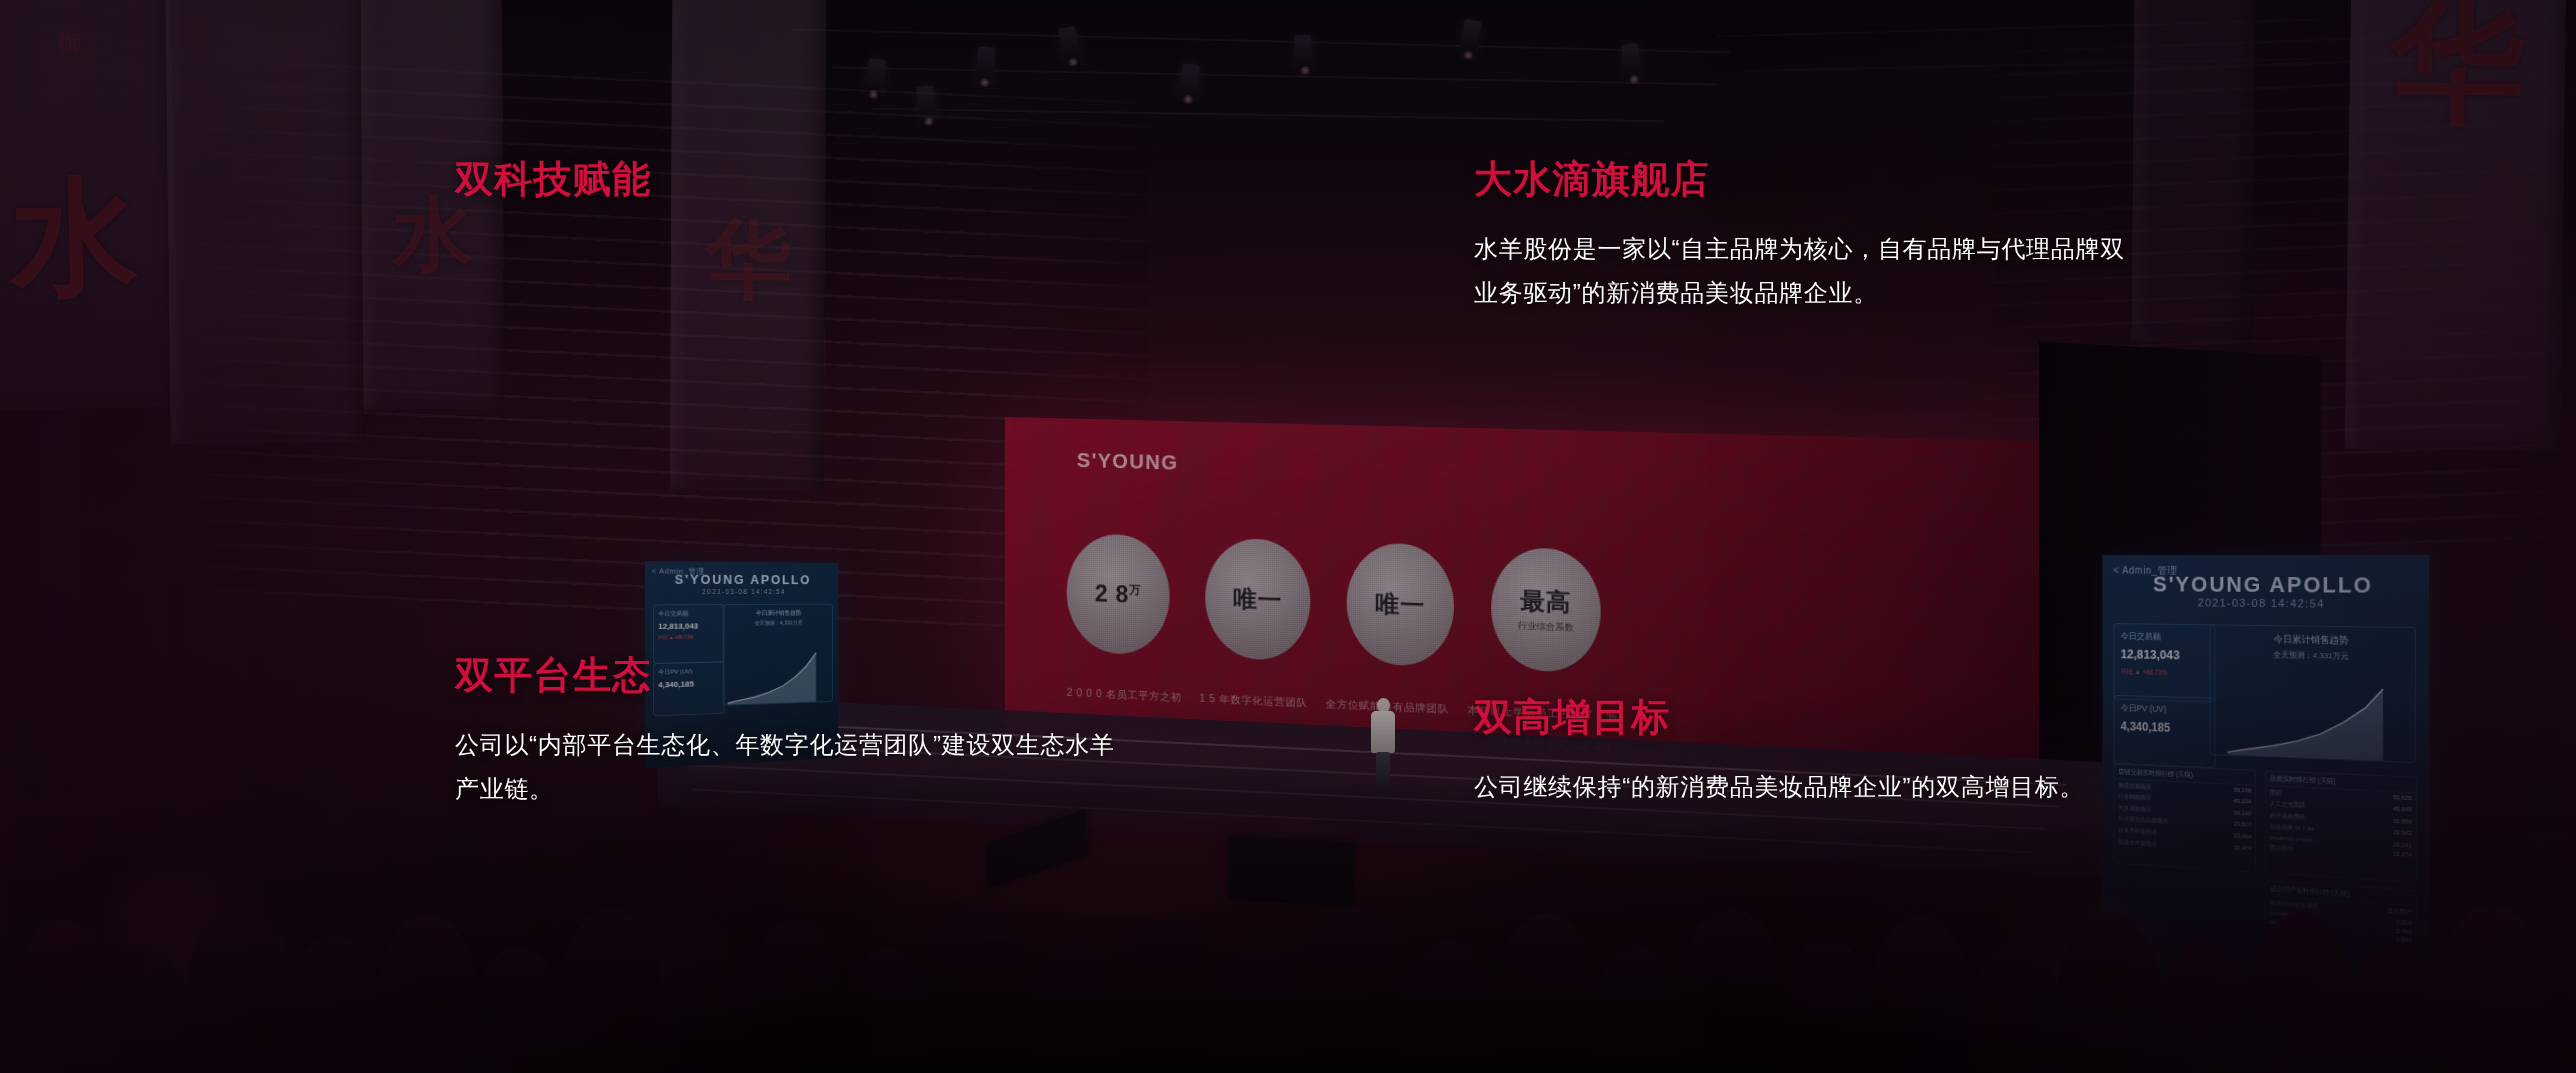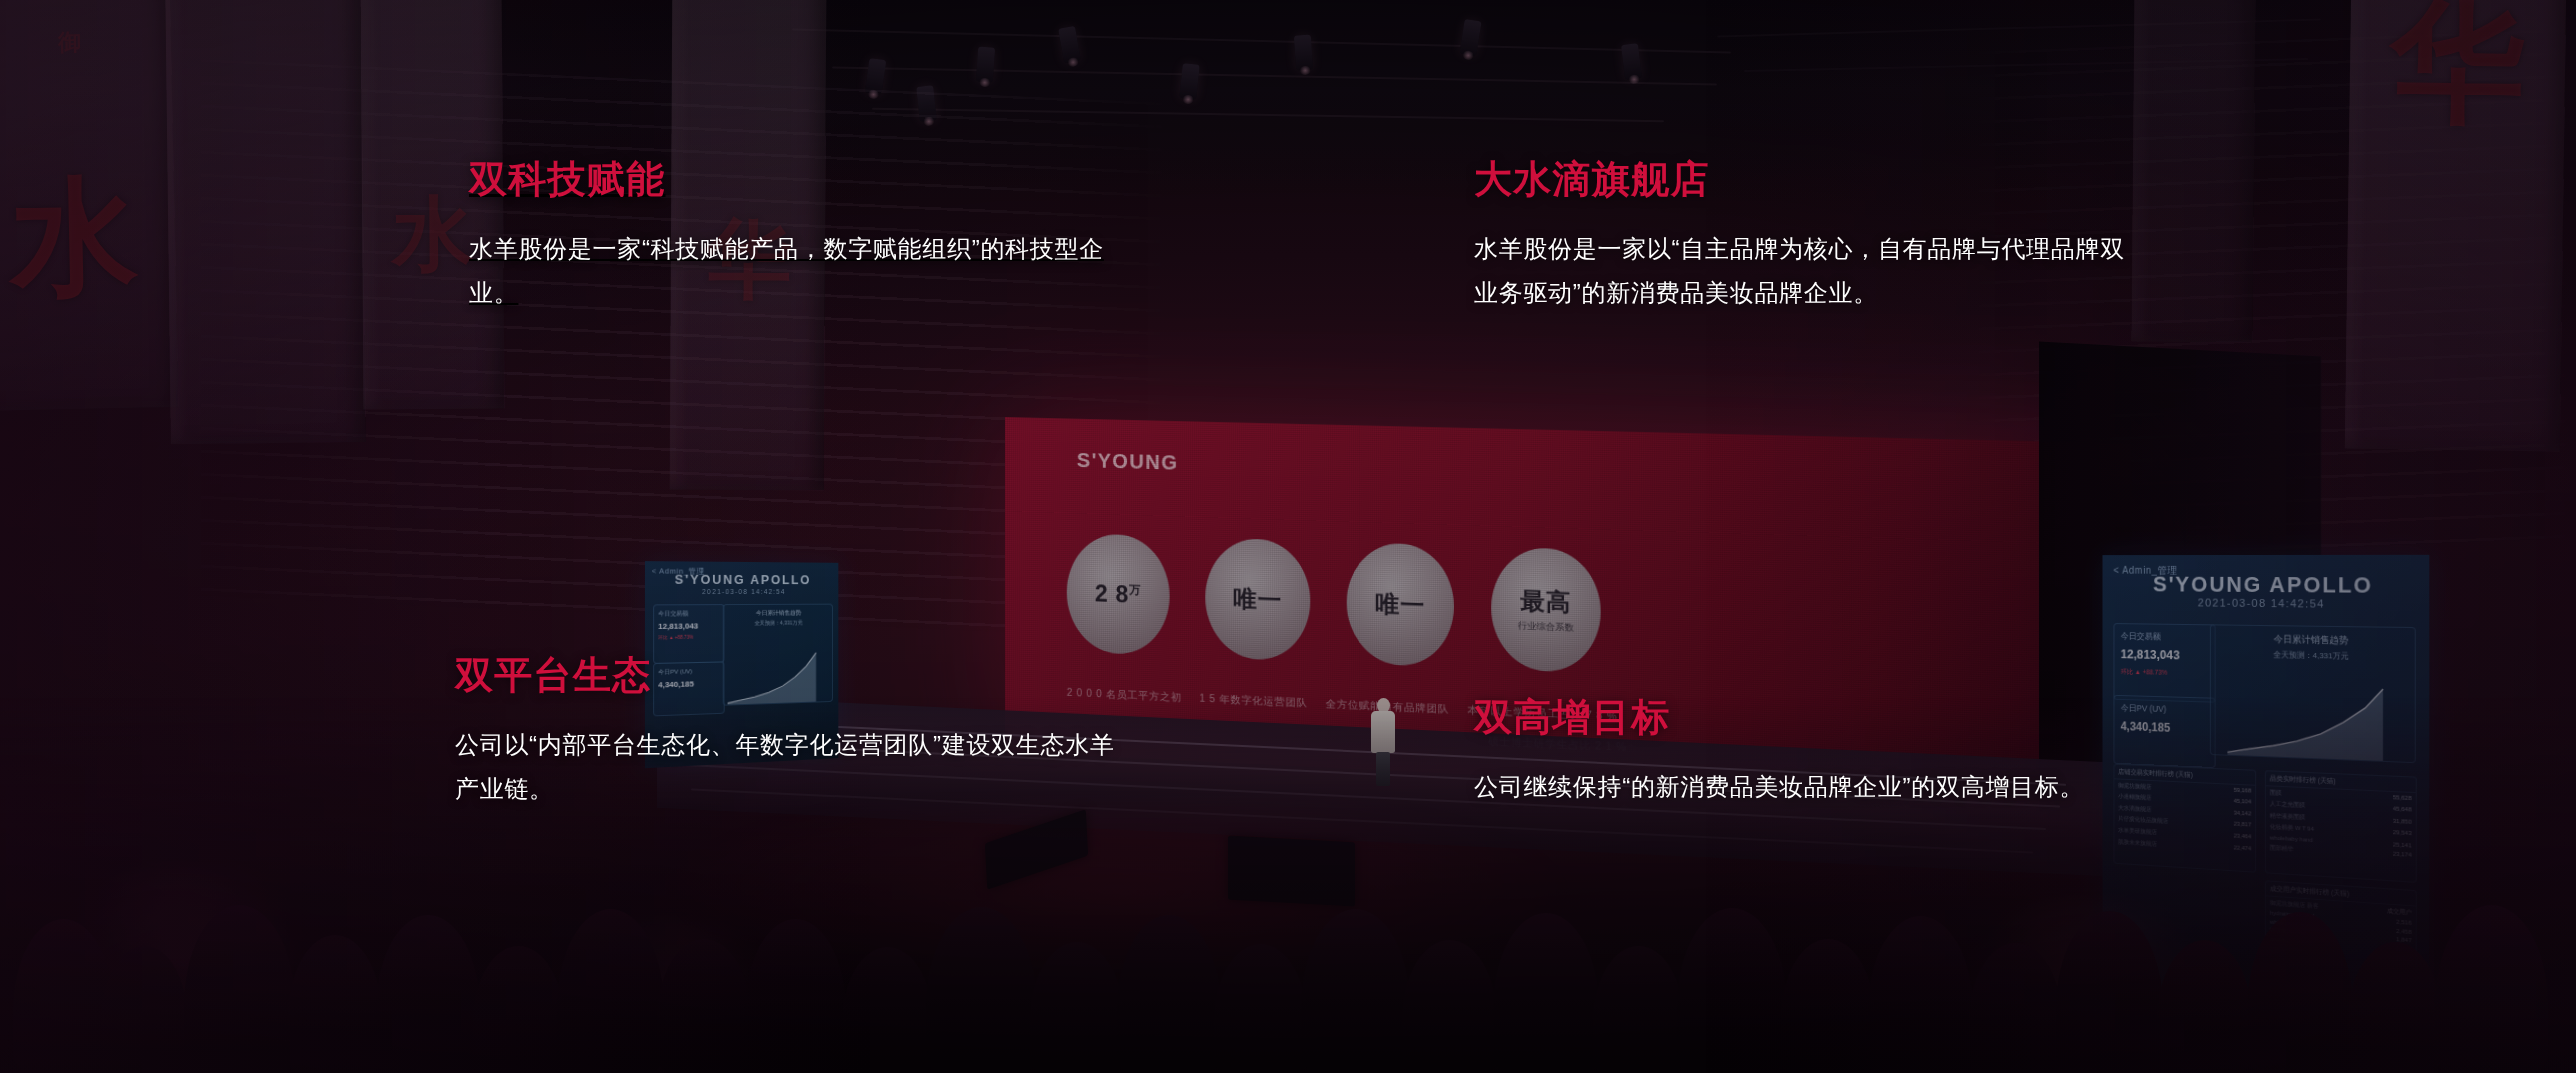--- a/index.html
+++ b/index.html
@@ -280,21 +280,21 @@
   .block p{
     margin:0;
     font-size:24px;
     line-height:1.82;
     font-weight:400;
     color:#ffffff;
     letter-spacing:0.7px;
     max-width:664px;
     text-shadow:0 1.3px 8px rgba(0,0,0,.75);
   }
-  .blk-tl{left:469px;top:160px;text-decoration:underline;}
+  .blk-tl{left:455px;top:160px;}
   .blk-tr{left:1474px;top:160px;}
   .blk-bl{left:455px;top:656px;}
   .blk-br{left:1474px;top:698px;}
 </style>
 </head>
 <body>
 
 <div id="scene">
 
   <div class="photo">
@@ -552,21 +552,20 @@
     </div>
 
     <div class="grade"></div>
     <div class="grade2"></div>
   </div>
 
   <div class="overlay">
 
     <div class="block blk-tl">
       <h2>双科技赋能</h2>
-      <p>水羊股份是一家“科技赋能产品，数字赋能组织”的科技型企业。</p>
     </div>
 
     <div class="block blk-tr">
       <h2>大水滴旗舰店</h2>
       <p>水羊股份是一家以“自主品牌为核心，自有品牌与代理品牌双业务驱动”的新消费品美妆品牌企业。</p>
     </div>
 
     <div class="block blk-bl">
       <h2>双平台生态</h2>
       <p>公司以“内部平台生态化、年数字化运营团队”建设双生态水羊产业链。</p>

